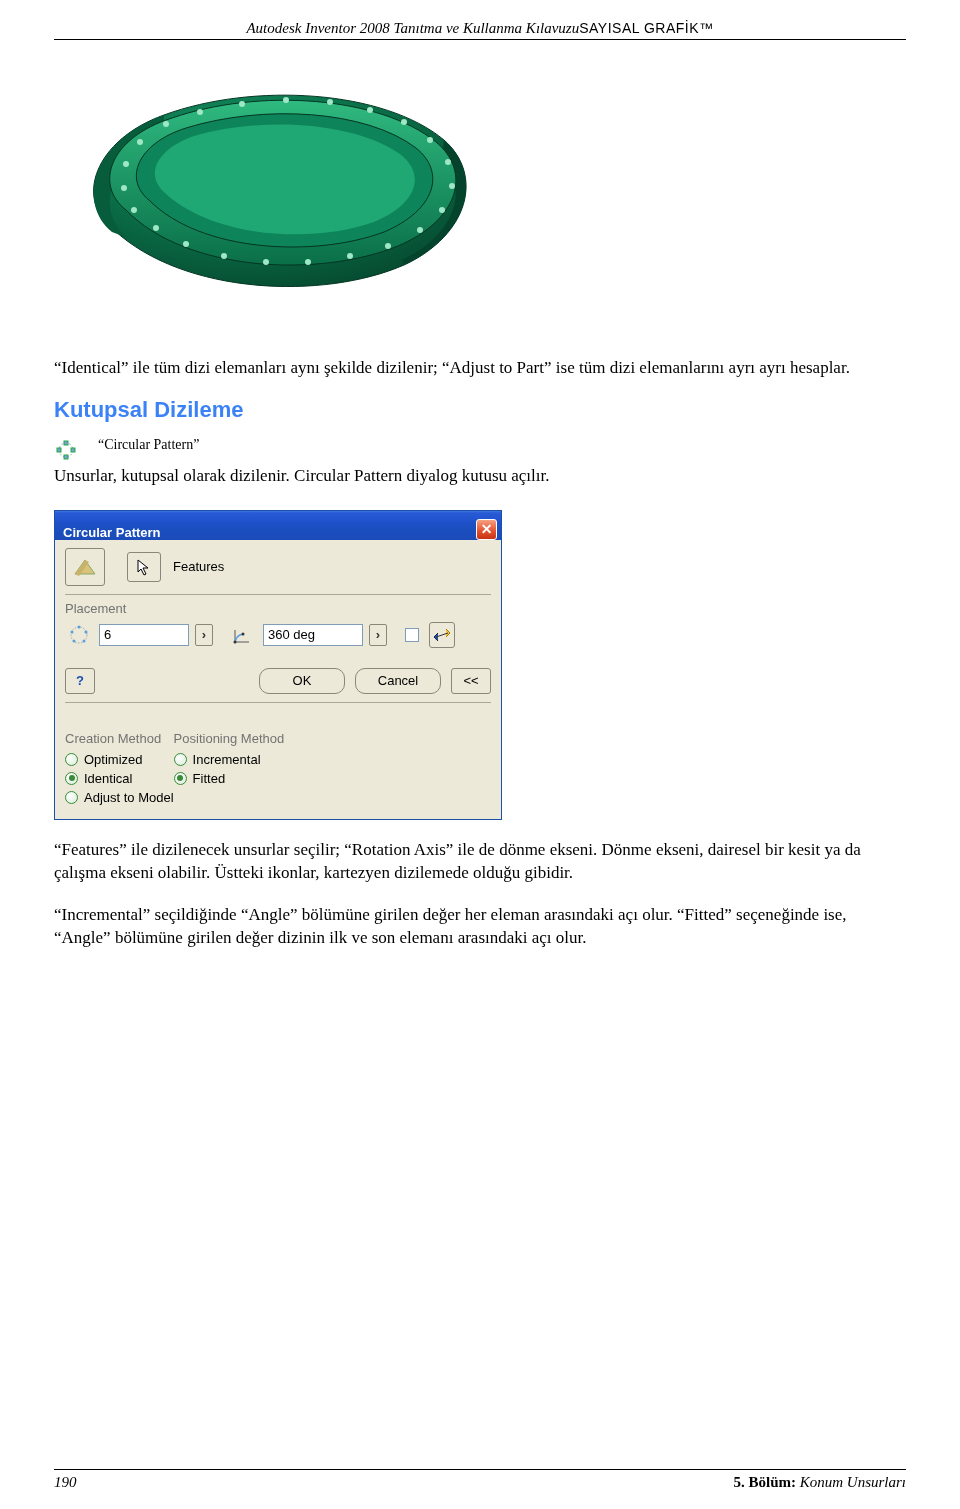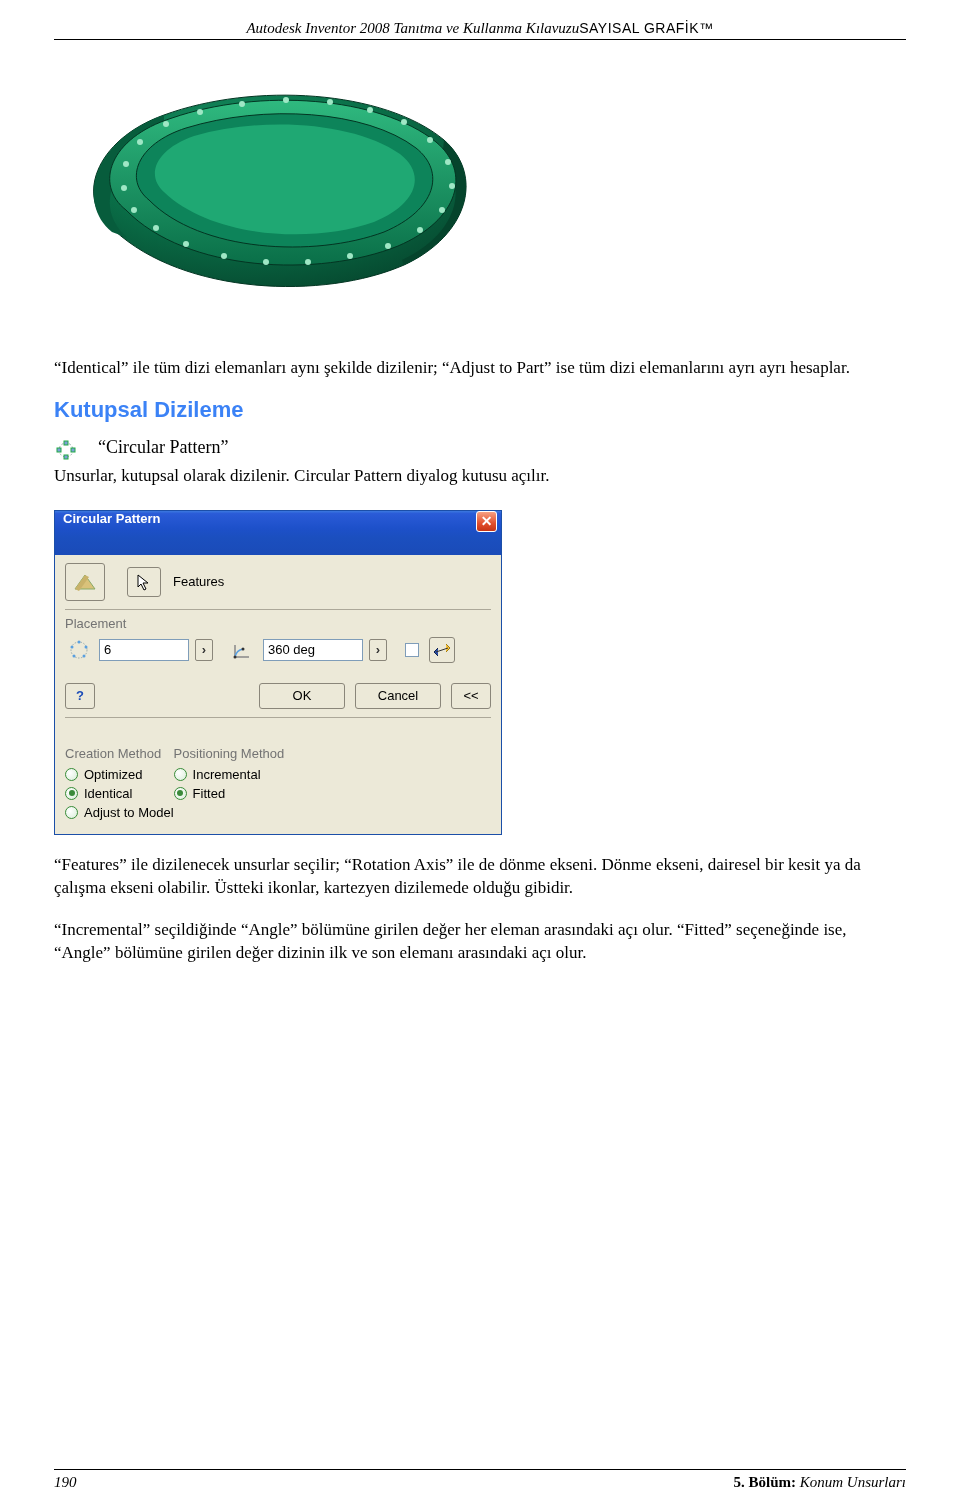--- a/index.html
+++ b/index.html
@@ -52,39 +52,39 @@
     align-items: flex-start;
     gap: 22px;
     margin-bottom: 4px;
     padding-left: 2px;
   }
   .tool-icon {
     width: 20px; height: 20px;
     margin-top: 3px;
   }
   .tool-desc {
-    font-size: 18px;
+    font-size: 14px;
   }
   .dialog-block {
     margin-top: 10px;
     margin-bottom: 18px;
   }
   .dialog {
     width: 448px;
     border: 1px solid #1b4fa8;
     font-family: Tahoma, Arial, sans-serif;
     font-size: 13px;
     background: #ece9d8;
   }
   .titlebar {
-    height: 44px;
+    height: 29px;
     background: linear-gradient(to bottom, #3b79e0 0%, #2a5bd7 6%, #1d50c9 40%, #1b4fbf 60%, #1a4bb8 100%);
     color: #fff;
     display: flex;
-    align-items: flex-start;
+    align-items: flex-end;
     justify-content: space-between;
     padding: 0 4px 0 8px;
     font-weight: bold;
     gap: 48px;
   }
   .titlebar-close {
     width: 21px; height: 21px;
     background: linear-gradient(to bottom, #f6a083, #e24f2c 60%, #c73415);
     border: 1px solid #fff;
     border-radius: 3px;
@@ -168,21 +168,21 @@
     border-radius: 3px;
     background: #ece9d8;
     display:flex;align-items:center;justify-content:center;
     color: #1a4bb8; font-weight: bold;
   }
   .spacer { flex: 1; }
   .std-btn {
     height: 26px;
     min-width: 86px;
     border: 1px solid #8a867a;
-    border-radius: 3px;
+    border-radius: 10px;
     background: #ece9d8;
     display:flex;align-items:center;justify-content:center;
     padding: 0 10px;
   }
   .expand-btn {
     height: 26px; width: 40px;
     border: 1px solid #8a867a;
     border-radius: 3px;
     background: #ece9d8;
     display:flex;align-items:center;justify-content:center;

